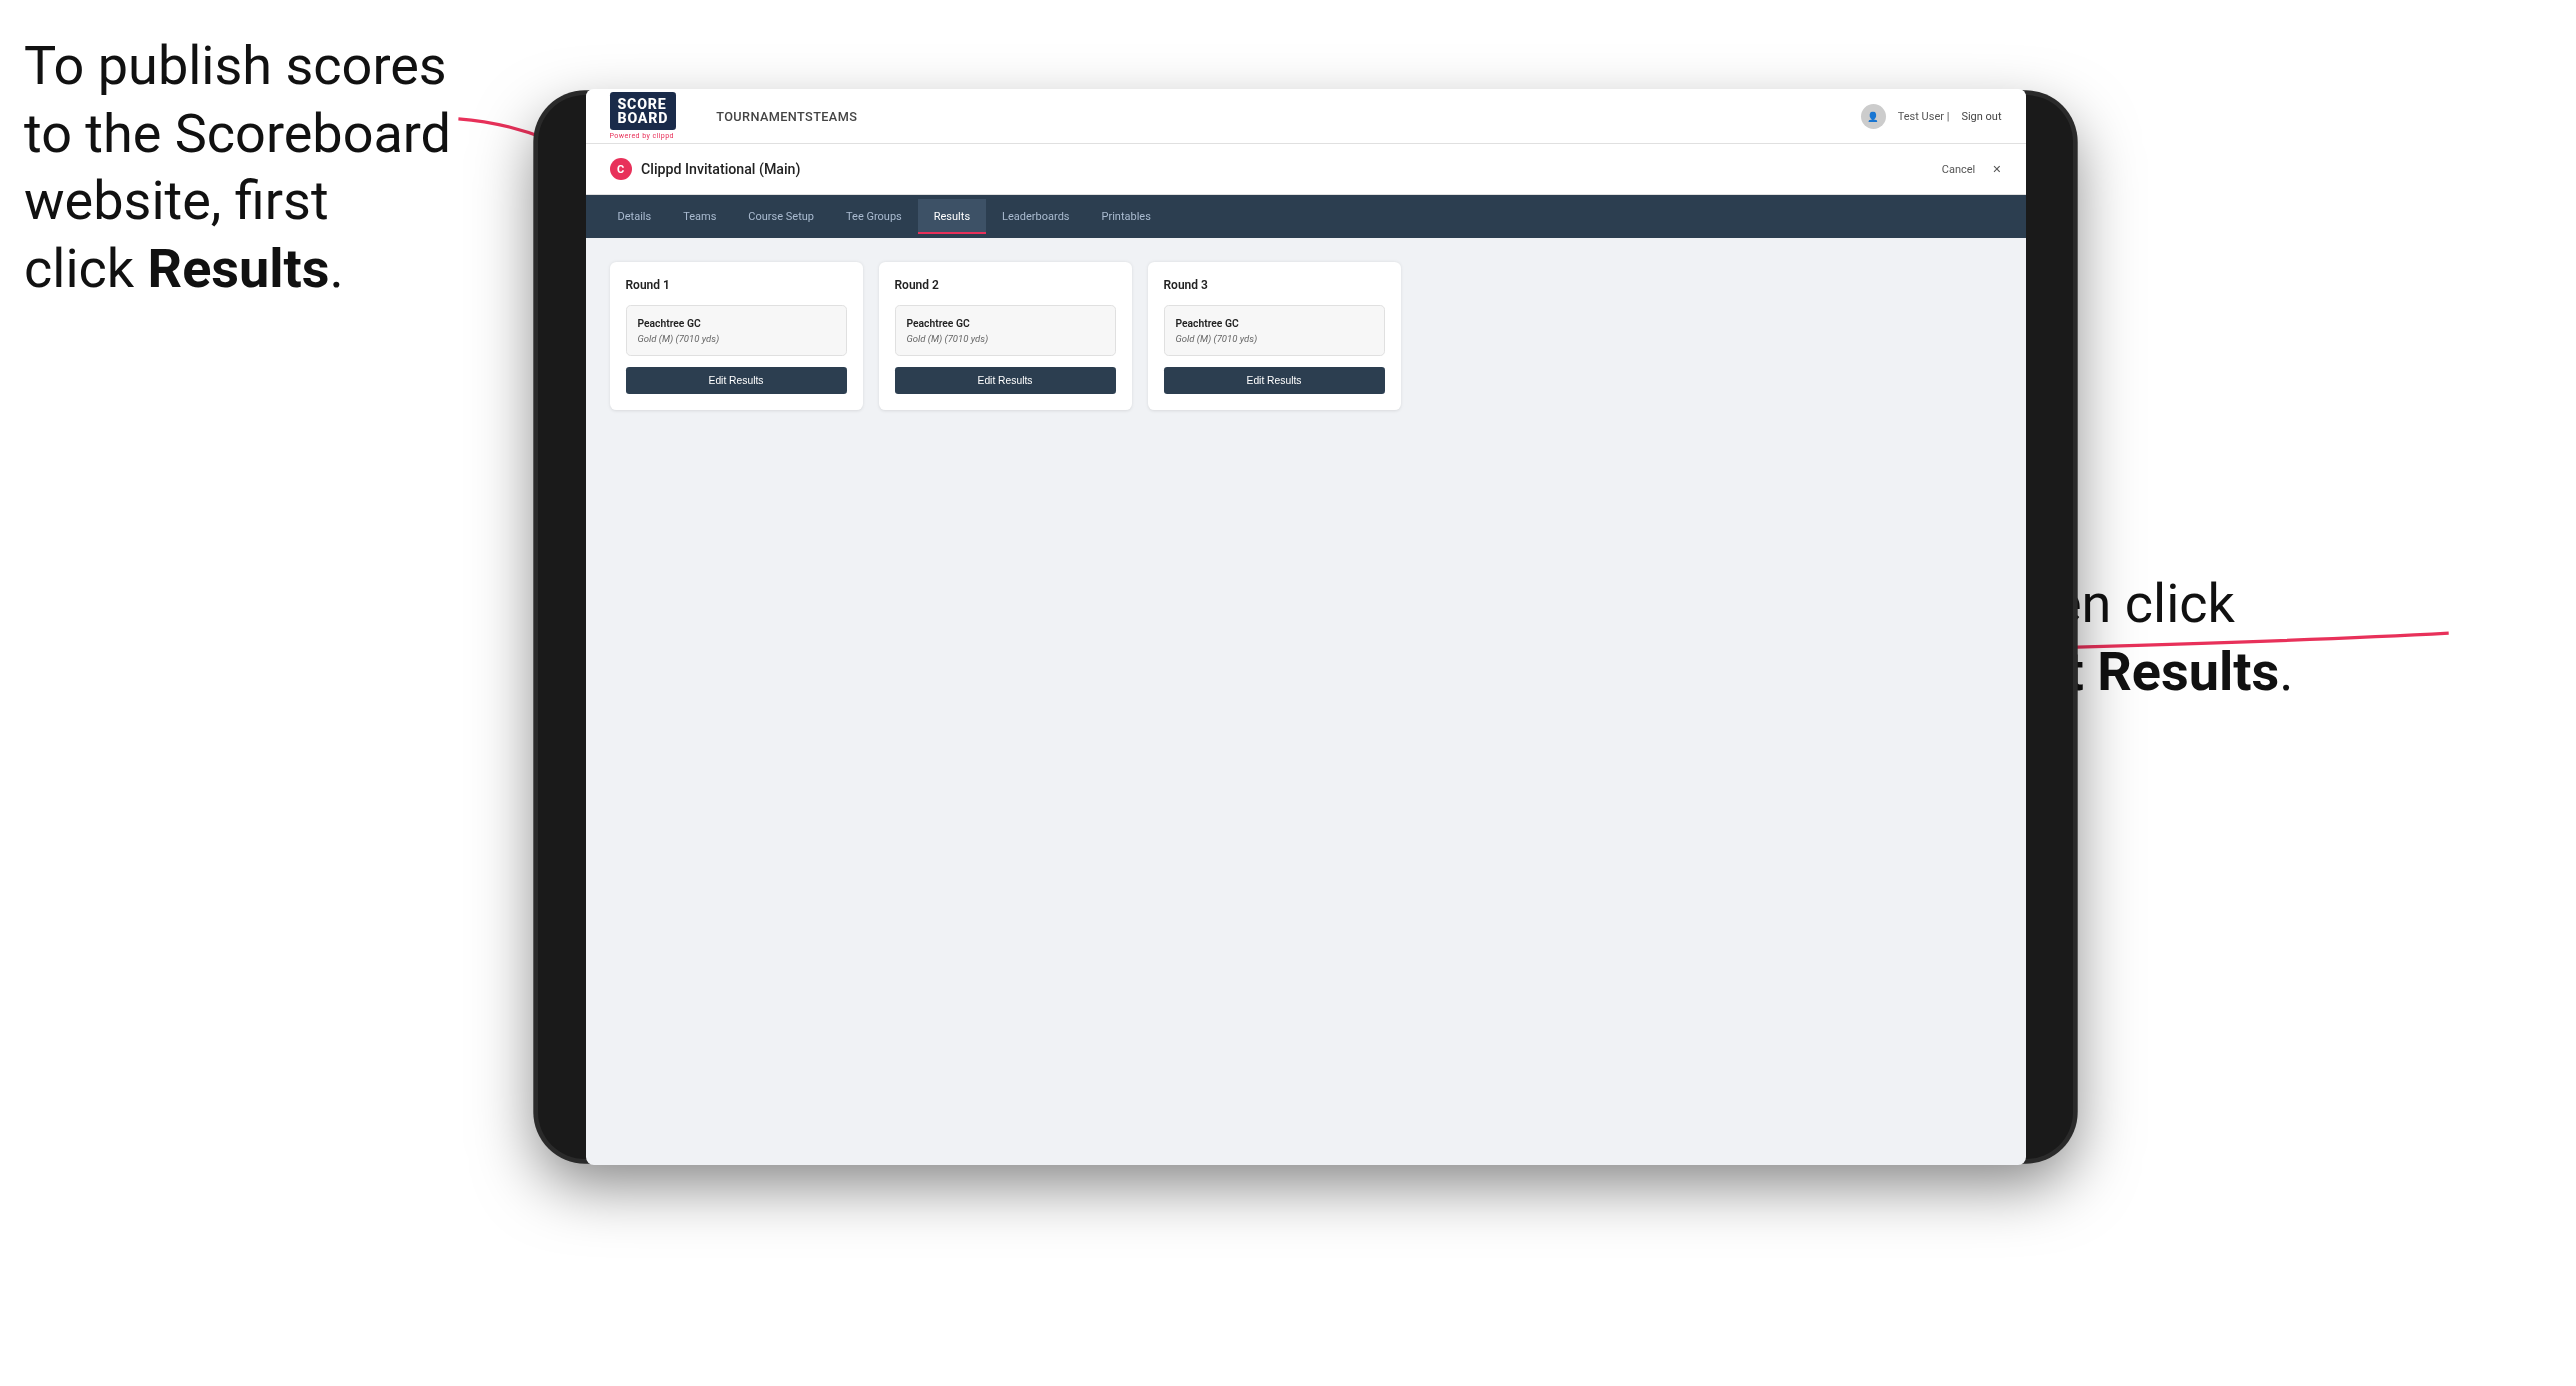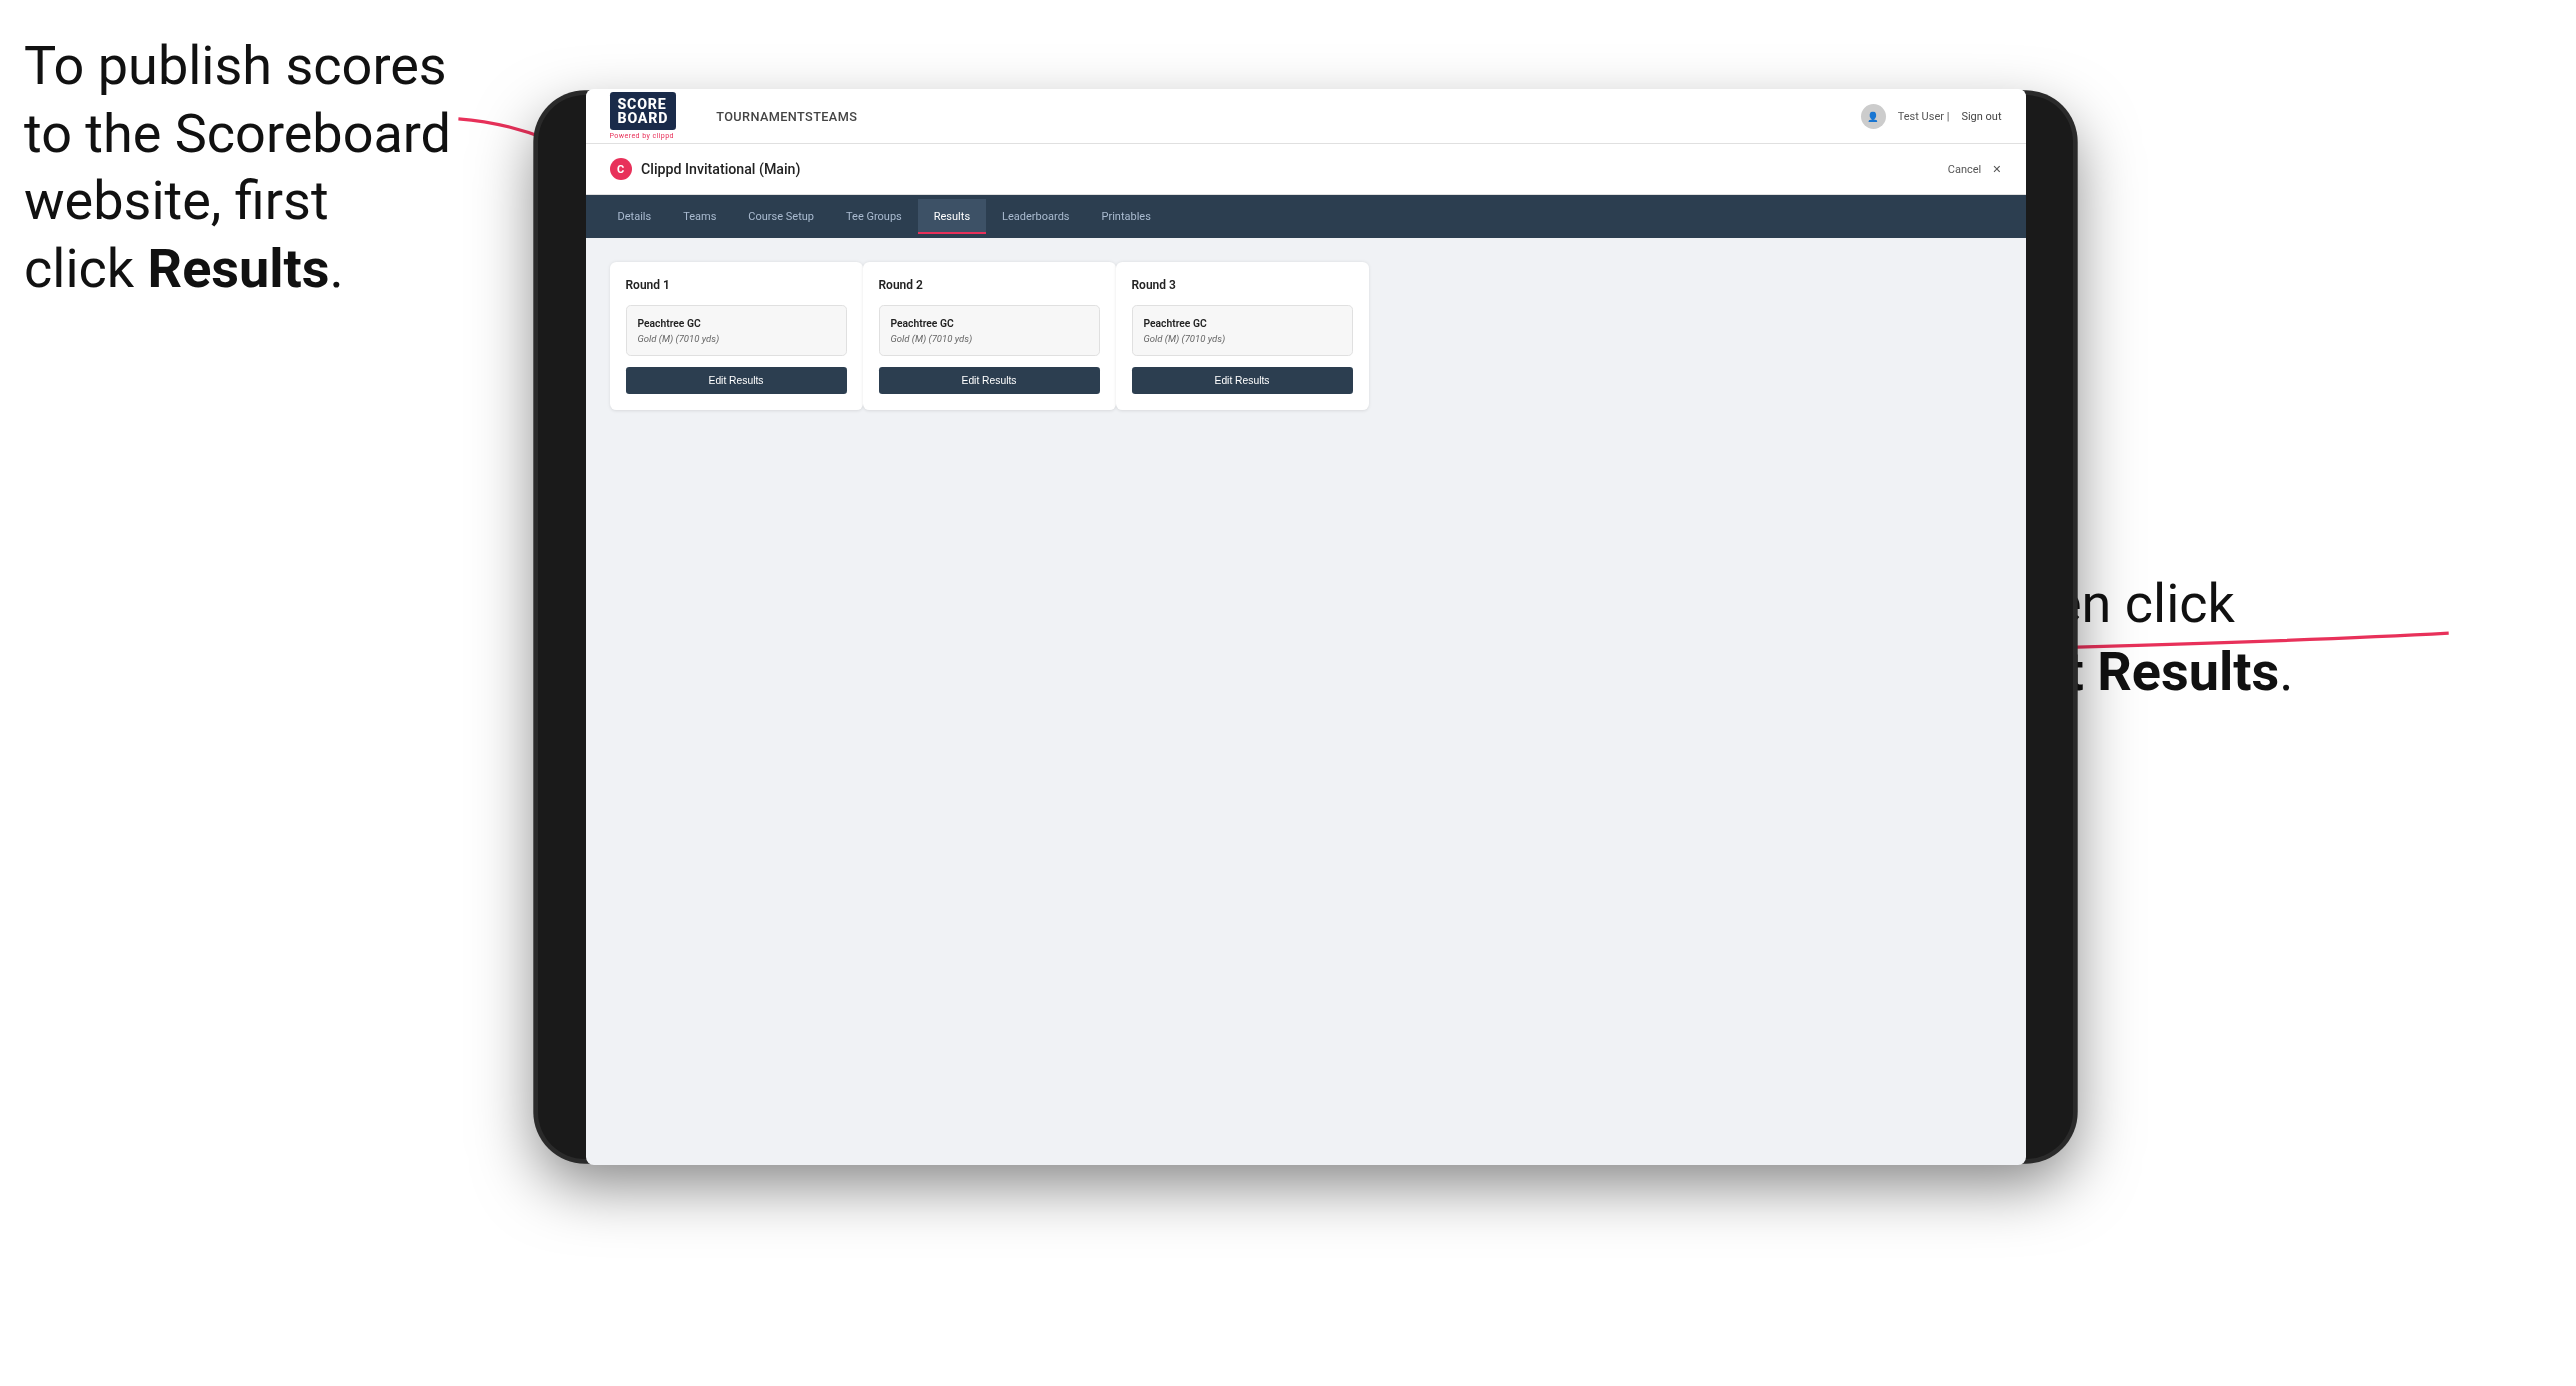--- a/index.html
+++ b/index.html
@@ -175,21 +175,21 @@
       font-size: 14.2px;
       font-weight: 500;
       color: #222;
     }
 
     .cancel-btn {
       font-size: 11px;
       color: #555;
       display: flex;
       align-items: flex-end;
-      gap: 11px;
+      gap: 17px;
       cursor: pointer;
     }
 
     
     .tab-nav {
       background: #2c3e50;
       display: flex;
       padding: 4px 16px;
       gap: 0;
     }
@@ -220,20 +220,21 @@
     
     .main-content {
       background: #f0f2f5;
       padding: 24px;
       flex: 1;
     }
 
     
     .rounds-grid {
       display: flex;
+      gap: 16px;
       margin-top: 0;
       align-items: flex-end;
     }
 
     
     .round-card {
       background: #ffffff;
       border-radius: 6.3px;
       padding: 16px;
       width: 253px;

